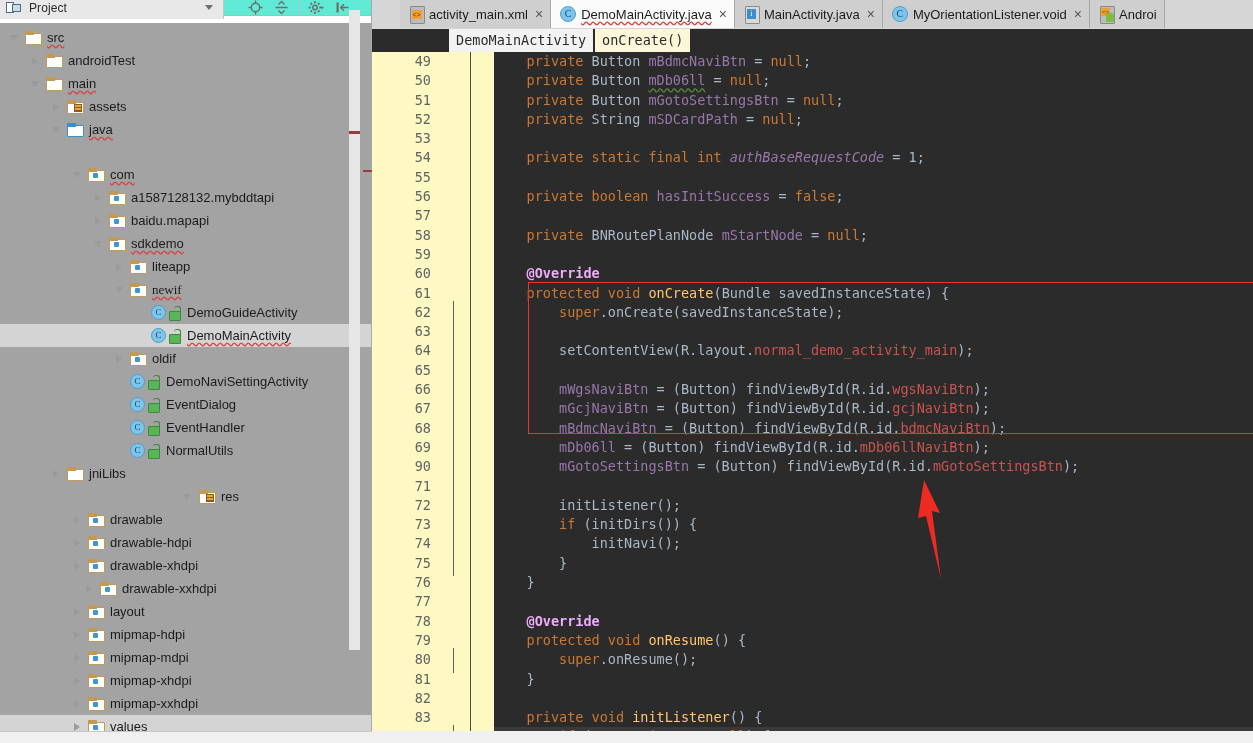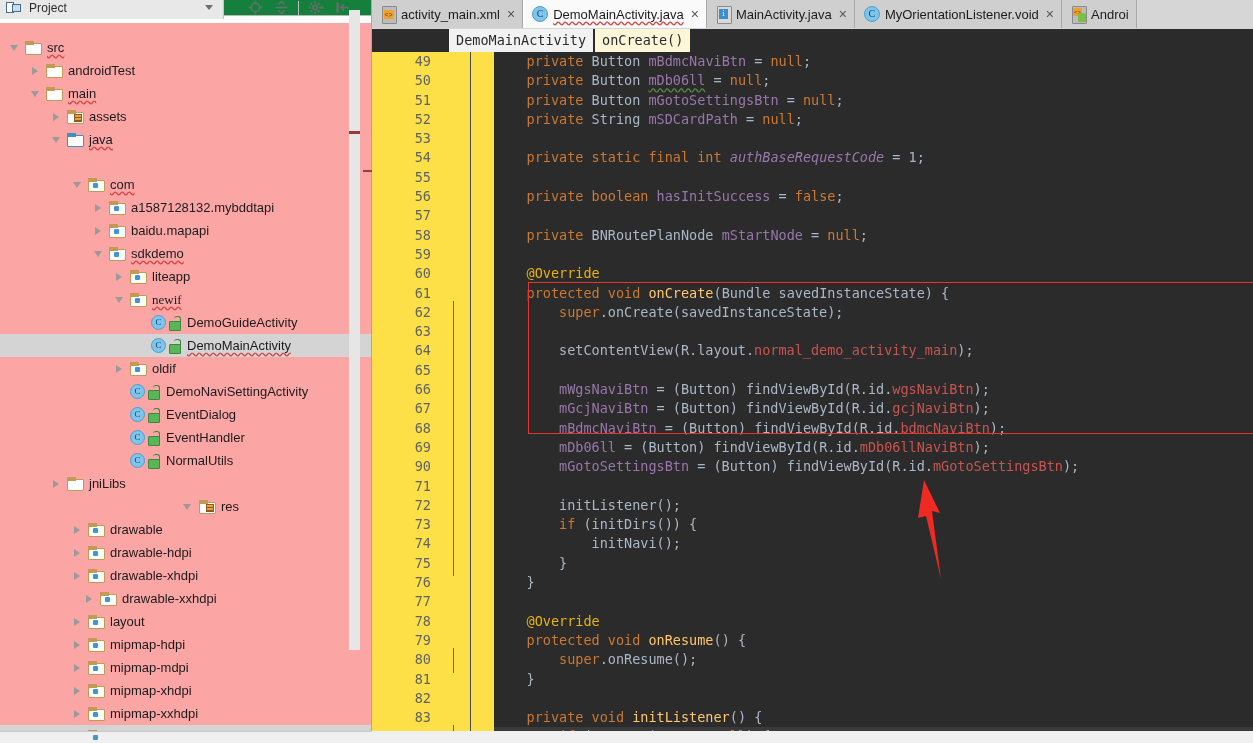--- a/index.html
+++ b/index.html
@@ -14,21 +14,21 @@
   
   #left-panel {
     position: absolute; left: 0; top: 0;
     width: 372px; height: 743px;
     background: #ffffff;
     border-right: 1px solid #a9a9a9;
   }
   #project-toolbar {
     position: relative;
     height: 16px;
-    background: #15803d;
+    background: #5eead4;
     border-bottom: 1px solid #b6b6b6;
     display: flex; align-items: center;
   }
   #project-title-box {
     width: 224px; height: 22px;
     display: flex; align-items: center;
     background: #e8e8e8;
     border-right: 1px solid #c4c4c4;
     padding-left: 6px;
   }
@@ -57,22 +57,22 @@
     width: 26px; height: 20px; display: flex;
     align-items: center; justify-content: center;
     position: relative;
   }
   .tb-sep { width: 1px; height: 14px; background: #bdbdbd; margin: 0 4px; }
 
   
   #tree {
     position: absolute; left: 0; top: 23px;
     width: 371px; height: 720px;
-    overflow: hidden; background: #fca5a5;
-    padding-top: 13px;
+    overflow: hidden; background: #a3a3a3;
+    padding-top: 3px;
   }
   .row {
     height: 23px; display: flex; align-items: center;
     white-space: nowrap; position: relative;
   }
   .row.sel { background: #d4d4d4; }
   .row .twisty {
     width: 13px; height: 13px; flex: 0 0 auto;
     position: relative; margin-right: 4px;
   }
@@ -199,20 +199,21 @@
     width: 881px; height: 743px;
     background: #2b2b2b;
   }
   
   #tabs {
     position: absolute; left: 0; top: 0; right: 0; height: 42px;
     background: #d6d6d6;
     display: flex; align-items: stretch;
     border-bottom: 1px solid #9d9d9d;
     overflow: hidden;
+    padding-left: 28px;
   }
   .tab {
     display: flex; align-items: center; gap: 5px;
     padding: 0 7px 0 9px; height: 28px;
     border-right: 1px solid #a8a8a8;
     font-size: 13px; color: #1c1c1c;
     background: #cfcfcf;
     white-space: nowrap;
   }
   .tab.active { background: #fafafa; }
@@ -282,21 +283,21 @@
     font-family: "DejaVu Sans Mono", monospace;
     font-size: 13.5px; padding: 3px 7px 4px 7px;
     color: #2b2b2b;
   }
   .crumb.c1 { background: #f2f2f2; }
   .crumb.c2 { background: #fdf6d8; }
 
   
   #gutter {
     position: absolute; left: 0; top: 52px;
-    width: 122px; bottom: 12px; background: #fde047;
+    width: 122px; bottom: 12px; background: #fef9c3;
   }
   .gline {
     height: 19.3px; position: relative;
     font-family: "DejaVu Sans Mono", monospace;
     font-size: 13.5px; color: #606366;
     text-align: right; padding-right: 63px; line-height: 19.3px;
   }
   #gutter-divider {
     position: absolute; left: 98px; top: 52px; bottom: 12px;
     width: 1px; background: #4a4d4f;
@@ -314,21 +315,21 @@
     font-size: 13.5px;
     color: #a9b7c6;
     white-space: pre;
   }
   .cline { height: 19.3px; line-height: 19.3px; padding-left: 0px; }
   .cline.hl { background: #3a3a3a; }
   .k  { color: #cc7832; }
   .m  { color: #ffc66d; }            
   .f  { color: #9876aa; }            
   .fs { color: #9876aa; font-style: italic; }            
-  .an { color: #eab308; }            
+  .an { color: #f0abfc; font-weight: bold; }            
   .ty { color: #a9b7c6; }
   .er { color: #c75450; }            
   .sq {
     text-decoration: underline wavy #5a8a3c;
     text-underline-offset: 2px;
     text-decoration-skip-ink: none;
   }
 
   
   #red-box {

